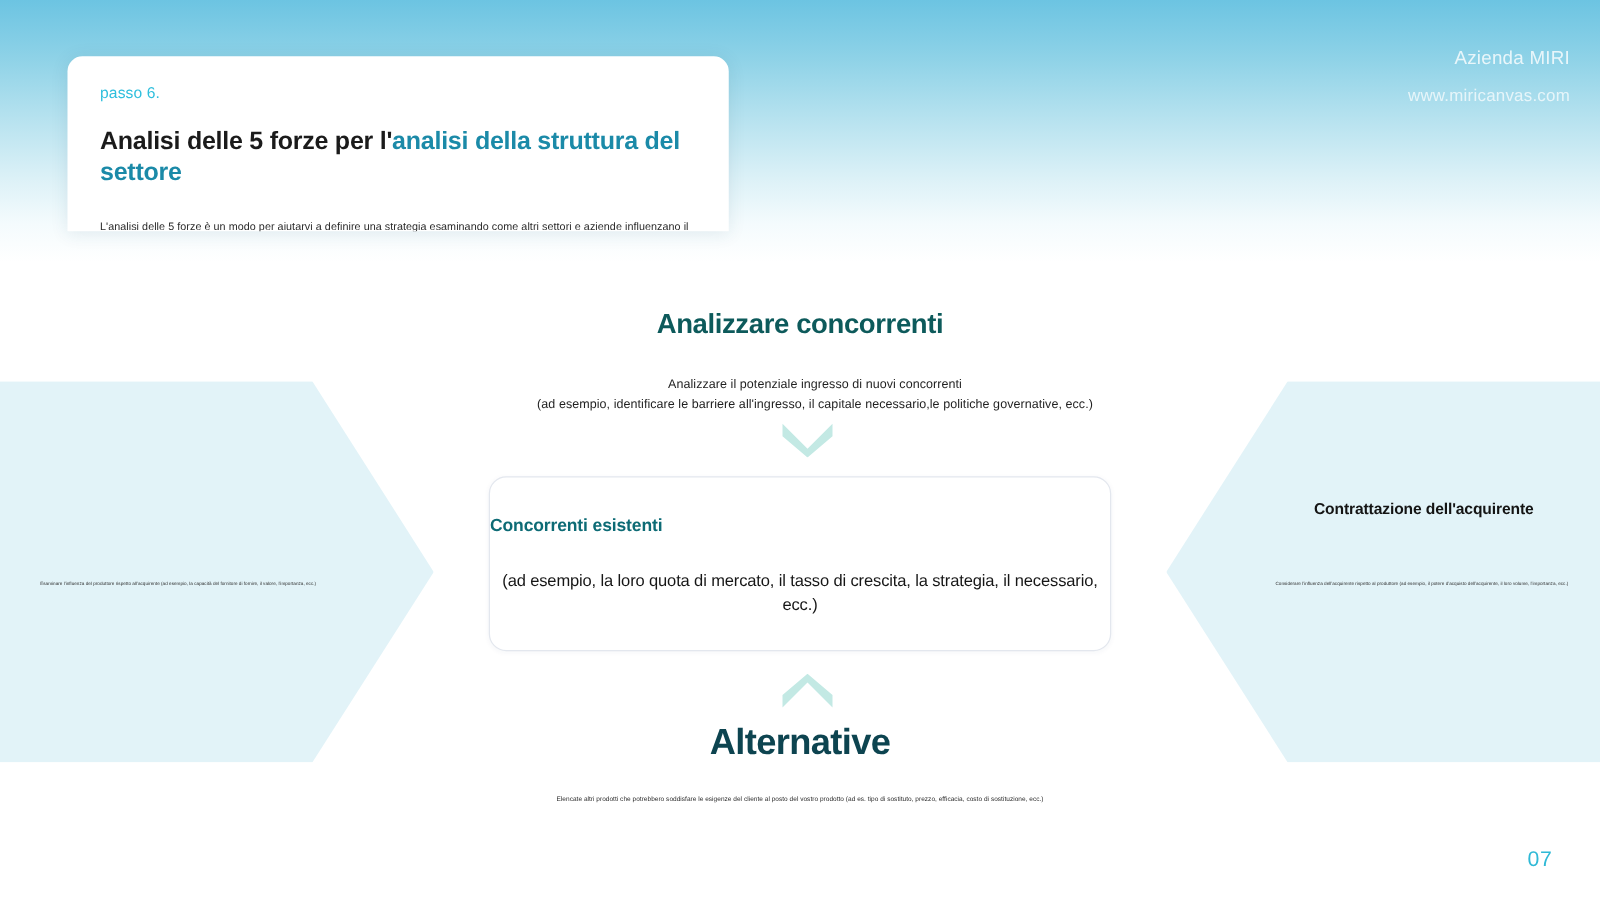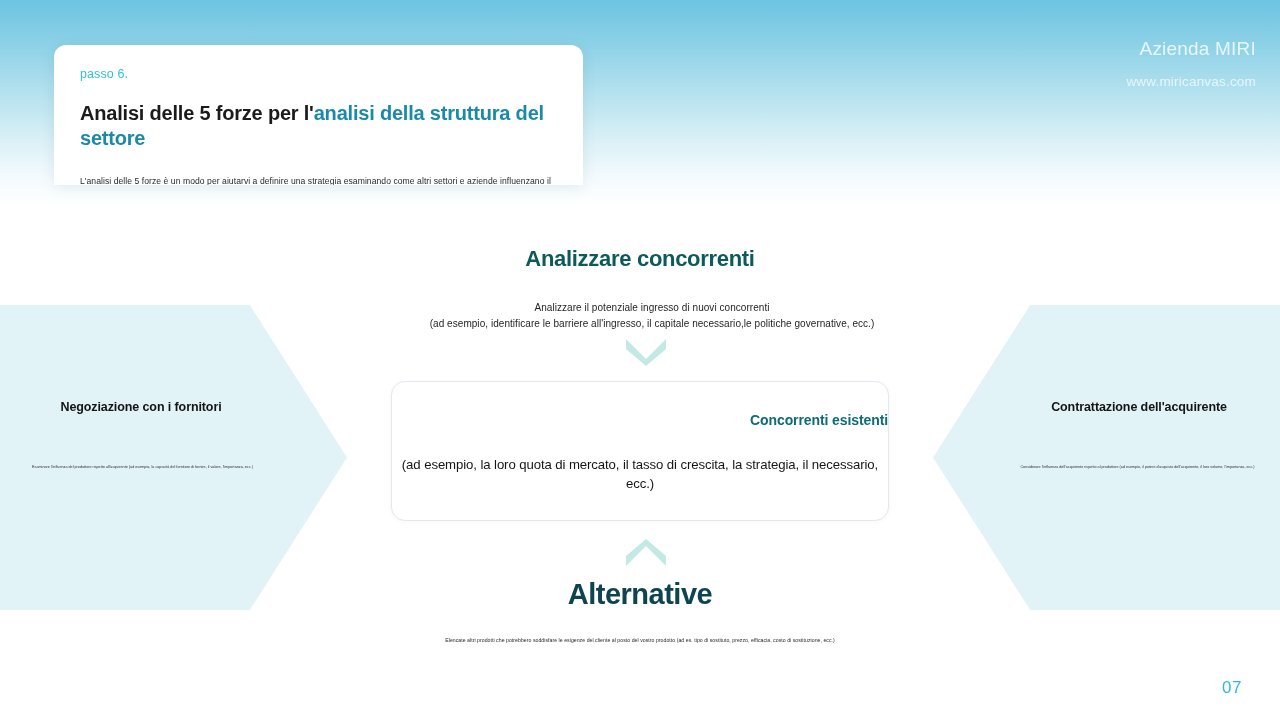--- a/index.html
+++ b/index.html
@@ -35,21 +35,21 @@
   
   .brand {
     position: absolute;
     right: 24px;
     top: 38px;
     text-align: right;
     z-index: 3;
     line-height: 1.15;
   }
   .brand-name {
-    font-size: 19px;
+    font-size: 15px;
     color: #ffffff;
     opacity: .80;
     letter-spacing: .2px;
     font-weight: 400;
   }
   .brand-url {
     font-size: 13.5px;
     color: #ffffff;
     opacity: .72;
     letter-spacing: .2px;
@@ -180,21 +180,21 @@
     width: 498px;
     height: 140px;
     background: #ffffff;
     border: 1px solid #e3e7ee;
     border-radius: 14px;
     z-index: 2;
     box-shadow: 0 1px 4px rgba(20,60,90,.04);
     padding-top: 30px;
   }
   .center-title {
-    text-align: right;
+    text-align: left;
     font-size: 14px;
     font-weight: 700;
     color: #0d6b75;
     letter-spacing: -.1px;
   }
   .center-desc {
     margin-top: 28px;
     text-align: center;
     font-size: 13.2px;
     color: #161616;
@@ -246,21 +246,20 @@
 
 <div class="header-card">
   <div class="step-label">passo 6.</div>
   <div class="header-title">
     <span>Analisi delle 5 forze per l'</span><span class="accent">analisi della struttura del settore</span>
   </div>
   <div class="header-sub">L'analisi delle 5 forze è un modo per aiutarvi a definire una strategia esaminando come altri settori e aziende influenzano il vostro.</div>
 </div>
 
 <div class="chev-left">
-  <div class="side-title">Negoziazione con i fornitori</div>
   <div class="side-desc">Esaminare l'influenza del produttore rispetto all'acquirente (ad esempio, la capacità del fornitore di fornire, il valore, l'importanza, ecc.)</div>
 </div>
 
 <div class="chev-right">
   <div class="side-title">Contrattazione dell'acquirente</div>
   <div class="side-desc">Considerare l'influenza dell'acquirente rispetto al produttore (ad esempio, il potere d'acquisto dell'acquirente, il loro volume, l'importanza, ecc.)</div>
 </div>
 
 <div class="force-top">
   <div class="force-title-lg">Analizzare concorrenti</div>

